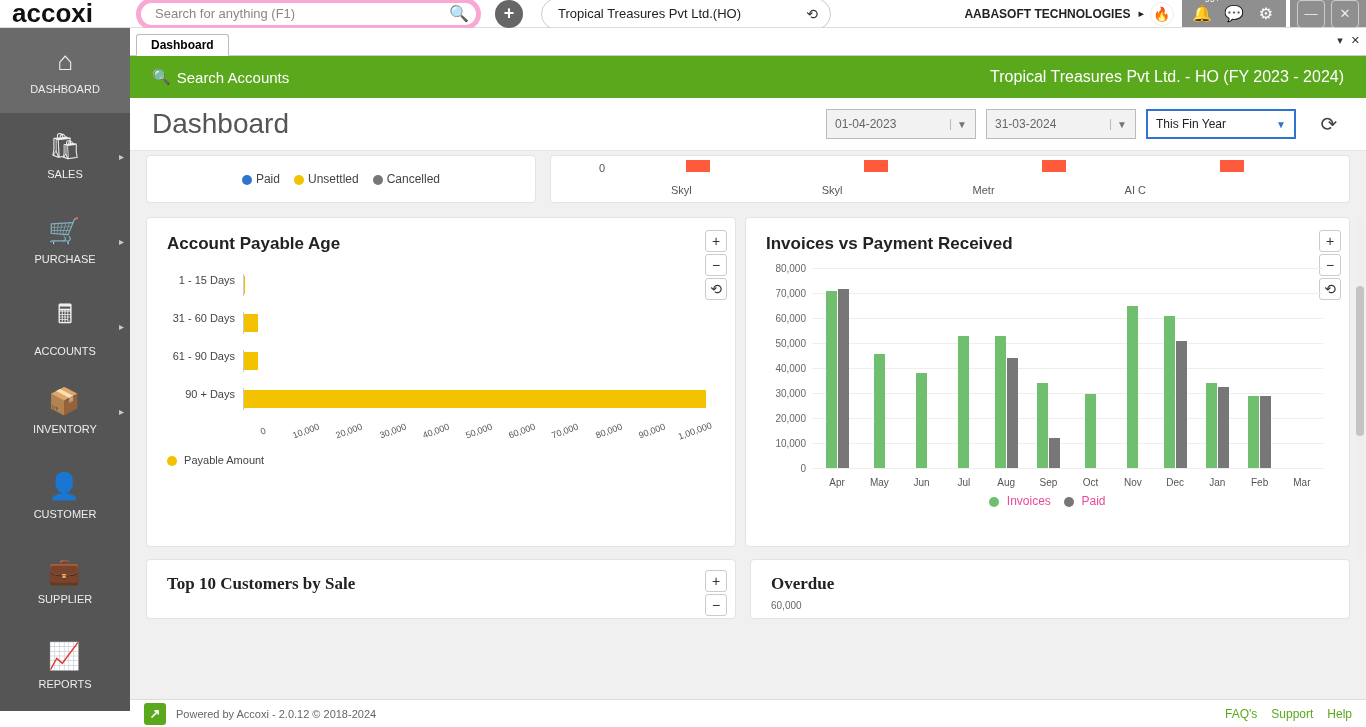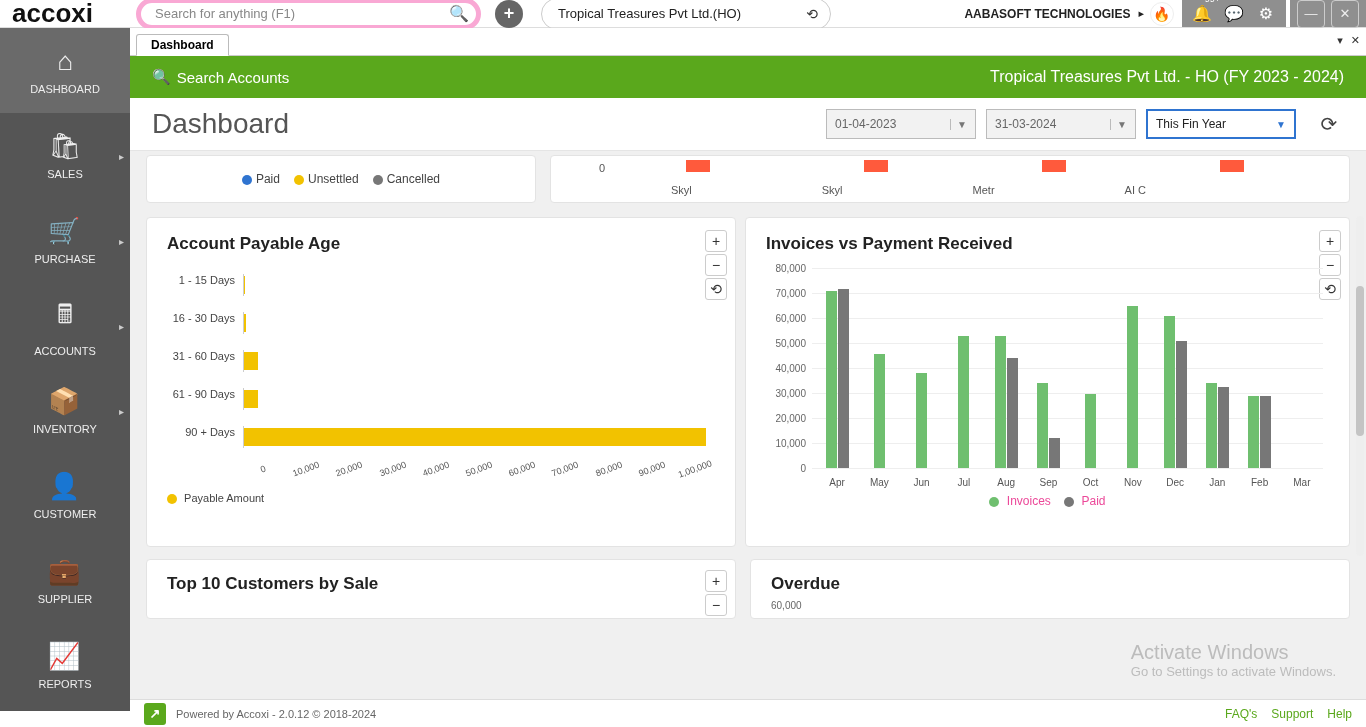--- a/index.html
+++ b/index.html
@@ -92,21 +92,21 @@
 .iv-group .b.inv { background:#6fbf6f; }
 .iv-group .b.paid { background:#777; }
 .iv-xaxis { position:absolute; left:50px; right:6px; bottom:0; display:flex;}
 .iv-xaxis span { flex:1; text-align:center; font-size:10px; color:#555;}
 .iv-legend { text-align:center; margin-top:6px; font-size:12px; color:#ec4899;}
 
 
 .botrow { margin-top:12px;}
 .bot-card { flex:0 0 590px; height:60px; padding:14px 20px; overflow:hidden;}
 .bot-card.right { flex:1;}
-.bot-card h3 { font-size:17px;}
+.bot-card h3 { font-size:17px;font-family:Liberation Serif, serif;}
 .bot-card .ctrl { top:10px;}
 .bot-card .yval { font-size:10px; color:#666; margin-top:6px;}
 
 
 .footer { position:absolute; left:130px; right:0; bottom:0; height:28px; background:#fff; border-top:1px solid #ddd; display:flex; align-items:center; padding:0 14px; font-size:11px; color:#666;}
 .footer .flogo { width:22px; height:22px; background:#5aa81c; border-radius:3px; margin-right:10px; display:flex; align-items:center; justify-content:center; color:#fff; font-weight:bold; font-size:13px;}
 .footer .links { margin-left:auto; display:flex; gap:14px; color:#5aa81c; font-size:12px;}
 
 
 .watermark { position:absolute; right:30px; bottom:32px; text-align:left; color:#bcbcbc; pointer-events:none;}
@@ -258,26 +258,20 @@
           <div class="ctrl">
             <button>+</button>
             <button>−</button>
             <button>⟲</button>
           </div>
           <div class="ap-rows" id="ap-rows">
               <div class="ap-row">
                 <div class="lbl">1 - 15 Days</div>
                 <div class="track">
                   <div class="bar" style="width:0.30%"></div>
-                </div>
-              </div>
-              <div class="ap-row">
-                <div class="lbl">16 - 30 Days</div>
-                <div class="track">
-                  <div class="bar" style="width:0.50%"></div>
                 </div>
               </div>
               <div class="ap-row">
                 <div class="lbl">31 - 60 Days</div>
                 <div class="track">
                   <div class="bar" style="width:3.00%"></div>
                 </div>
               </div>
               <div class="ap-row">
                 <div class="lbl">61 - 90 Days</div>
@@ -428,24 +422,20 @@
           <div class="yval">60,000</div>
         </div>
       </div>
 
     </div>
 
     <div class="vscroll">
         <div class="thumb"></div>
       </div>
 
-    <div class="watermark">
-      <div class="l1">Activate Windows</div>
-      <div class="l2">Go to Settings to activate Windows.</div>
-    </div>
   </div>
 </div>
 
 <div class="footer">
   <div class="flogo">↗</div>
   <span>Powered by Accoxi - 2.0.12 © 2018-2024</span>
   <div class="links">
     <span>FAQ's</span>
     <span>Support</span>
     <span>Help</span>

